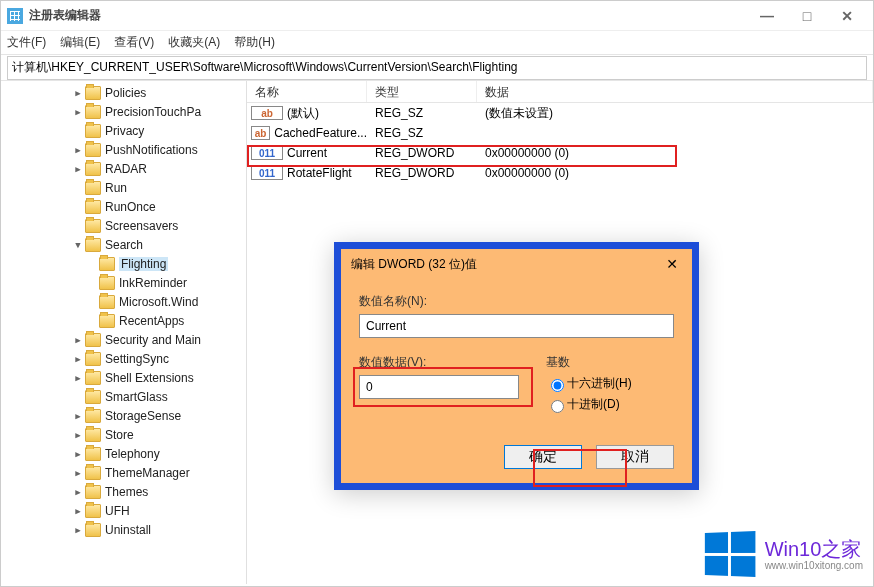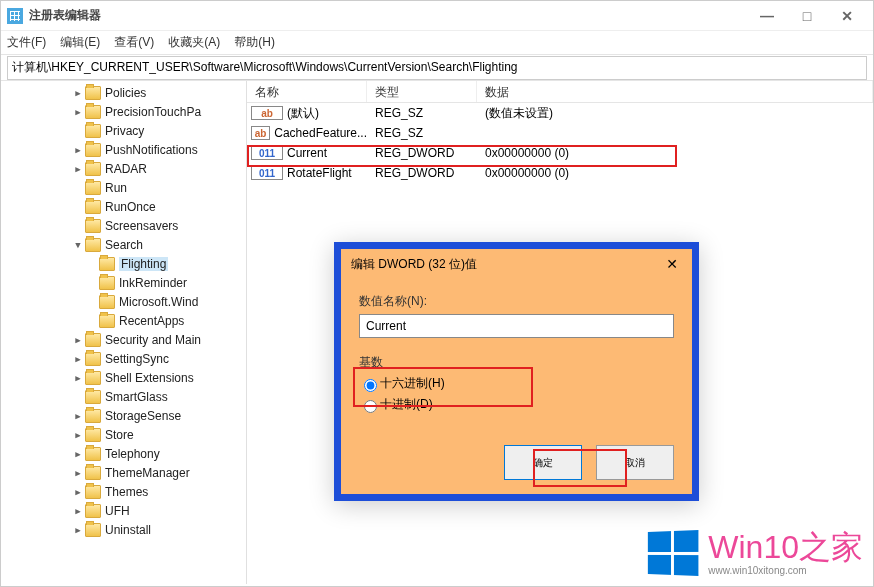--- a/index.html
+++ b/index.html
@@ -48,29 +48,29 @@
   .dlg-close { width: 20px; text-align: center; font-size: 14px; }
   .dlg-body { padding: 8px 18px 14px; }
   .dlg-label { margin: 6px 0 4px; color: #333; }
   .dlg-input { width: 100%; height: 24px; border: 1px solid #888; padding: 0 6px; font-size: 12px; font-family: inherit; }
   .dlg-input[readonly] { background: #fff; }
   .dlg-row { display: flex; gap: 24px; margin-top: 10px; }
   .dlg-row .left { flex: 1; }
   .dlg-row .right { width: 128px; }
   .radio-row { display: flex; align-items: center; margin: 4px 0; }
   .dlg-buttons { display: flex; justify-content: flex-end; gap: 14px; margin-top: 28px; }
-  .dlg-btn { width: 78px; height: 35px; border: 1px solid #999; background: #efefef; font-size: 10px; font-family: inherit; cursor: pointer; }
+  .dlg-btn { width: 78px; height: 24px; border: 1px solid #999; background: #efefef; font-size: 14px; font-family: inherit; cursor: pointer; }
   .dlg-btn.primary { border: 1px solid #0078d7; }
   .hl-input { position: absolute; border: 2px solid #e02020; pointer-events: none; }
   
   .watermark { position: absolute; right: 10px; bottom: 10px; display: flex; align-items: center; gap: 10px; }
   .winlogo { display: grid; grid-template: 1fr 1fr / 1fr 1fr; gap: 3px; width: 52px; height: 44px; transform: perspective(140px) rotateY(-14deg); }
   .winlogo div { background: #0078d7; }
   .wm-text { line-height: 1.1; }
-  .wm-big { font-size: 32px; color: #ec4899; font-weight: 500; }
+  .wm-big { font-size: 20px; color: #6d28d9; font-weight: 500; }
   .wm-small { font-size: 10px; color: #888; }
 </style>
 </head>
 <body>
 
 <div class="titlebar">
   <div class="titlebar-icon"></div>
   <div class="titlebar-title">注册表编辑器</div>
   <div class="winbtn">—</div>
   <div class="winbtn">□</div>
@@ -282,20 +282,24 @@
 
 <div class="dialog">
   <div class="dlg-title">
     <span>编辑 DWORD (32 位)值</span>
     <div class="dlg-close">✕</div>
   </div>
   <div class="dlg-body">
     <div class="dlg-label">数值名称(N):</div>
     <input class="dlg-input" readonly="" value="Current" style="">
     <div class="dlg-row">
+      <div class="left">
+        <div class="dlg-label">数值数据(V):</div>
+        <input class="dlg-input" style="width: 160px;" value="0">
+      </div>
       <div class="right">
         <div class="dlg-label">基数</div>
         <div class="radio-row">
           <input type="radio" name="radix" checked="" style="">
           <span>十六进制(H)</span>
         </div>
         <div class="radio-row">
           <input type="radio" name="radix" style="">
           <span>十进制(D)</span>
         </div>

